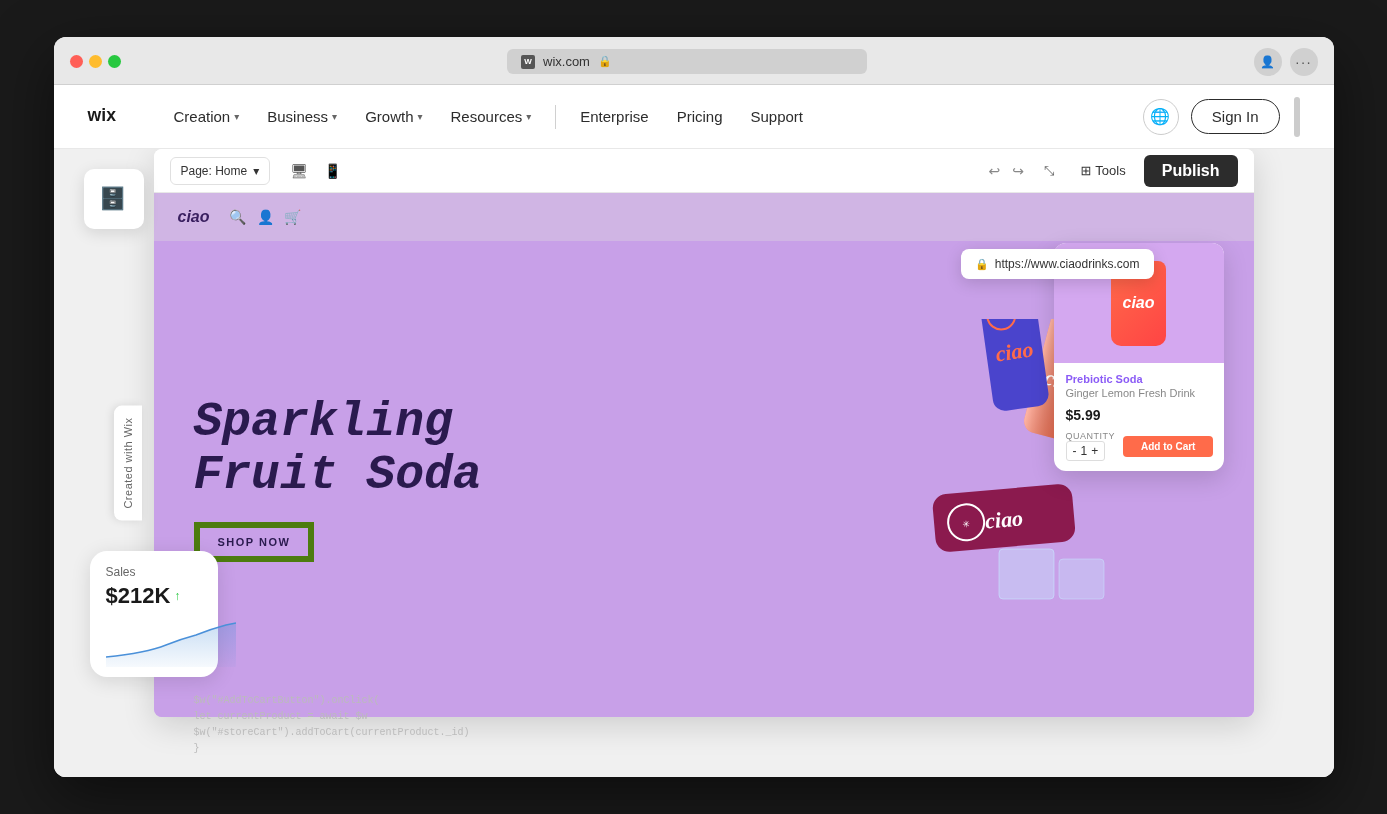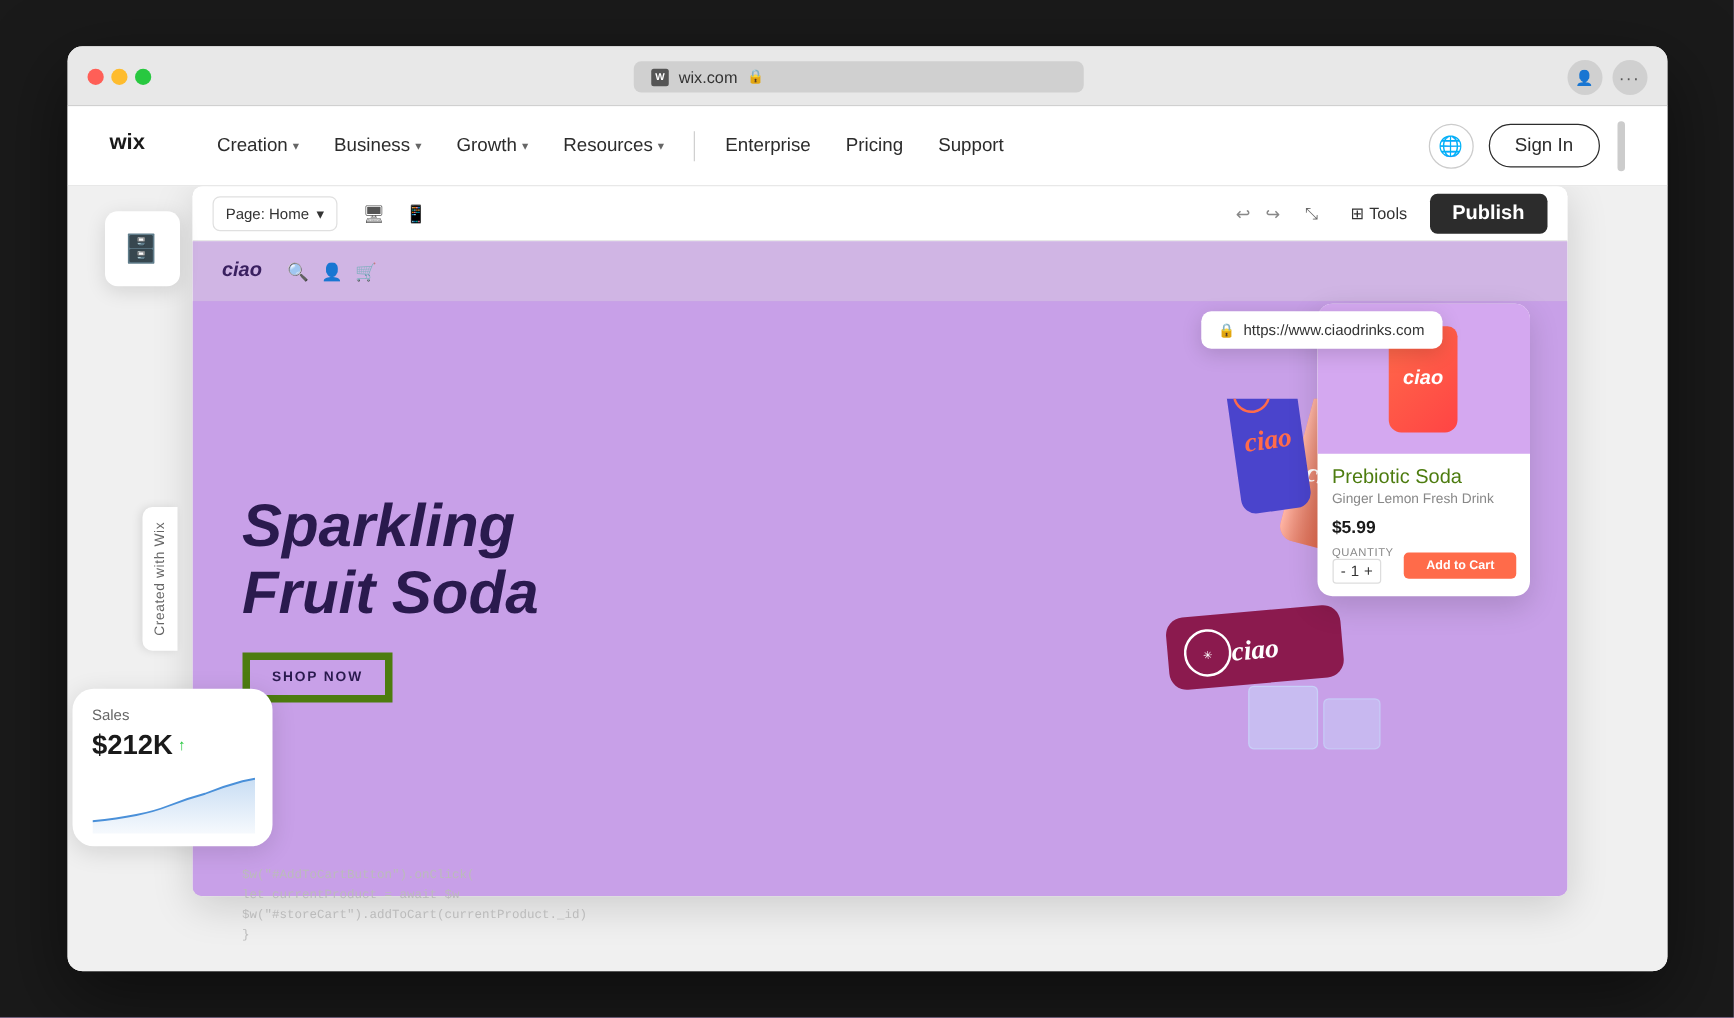--- a/index.html
+++ b/index.html
@@ -238,23 +238,23 @@
       box-shadow: 0 4px 16px rgba(0,0,0,0.12);
       display: flex;
       align-items: center;
       justify-content: center;
       font-size: 22px;
       z-index: 10;
     }
 
     .widget-sales {
       position: absolute;
-      left: 4px;
+      left: 36px;
       bottom: 100px;
-      width: 160px;
+      width: 128px;
       background: white;
       border-radius: 17px;
       box-shadow: 0 4px 20px rgba(0,0,0,0.12);
       padding: 14px 16px 10px;
       z-index: 10;
     }
 
     .widget-sales-label {
       font-size: 12px;
       color: #666;
@@ -477,21 +477,21 @@
     .hero-text {
       flex-shrink: 0;
       z-index: 5;
     }
 
     .hero-title {
       font-size: 48px;
       font-weight: 800;
       color: #2a1a4e;
       line-height: 1.1;
-      font-family: Liberation Sans, sans-serif;
+      font-family: Liberation Mono, monospace;
       font-style: italic;
       margin-bottom: 20px;
     }
 
     .hero-shop-btn {
       background: transparent;
       border: 6px solid #4d7c0f;
       color: #2a1a4e;
       padding: 8px 18px;
       font-size: 11px;
@@ -551,23 +551,23 @@
       font-weight: 900;
       color: white;
       font-style: italic;
     }
 
     .product-info {
       padding: 10px 12px;
     }
 
     .product-name {
-      font-size: 16px;
-      font-weight: 400;
-      color: #4d7c0f;
+      font-size: 11px;
+      font-weight: 700;
+      color: #8b5cf6;
       margin-bottom: 2px;
     }
 
     .product-sub {
       font-size: 11px;
       color: #888;
       margin-bottom: 8px;
     }
 
     .product-price {

